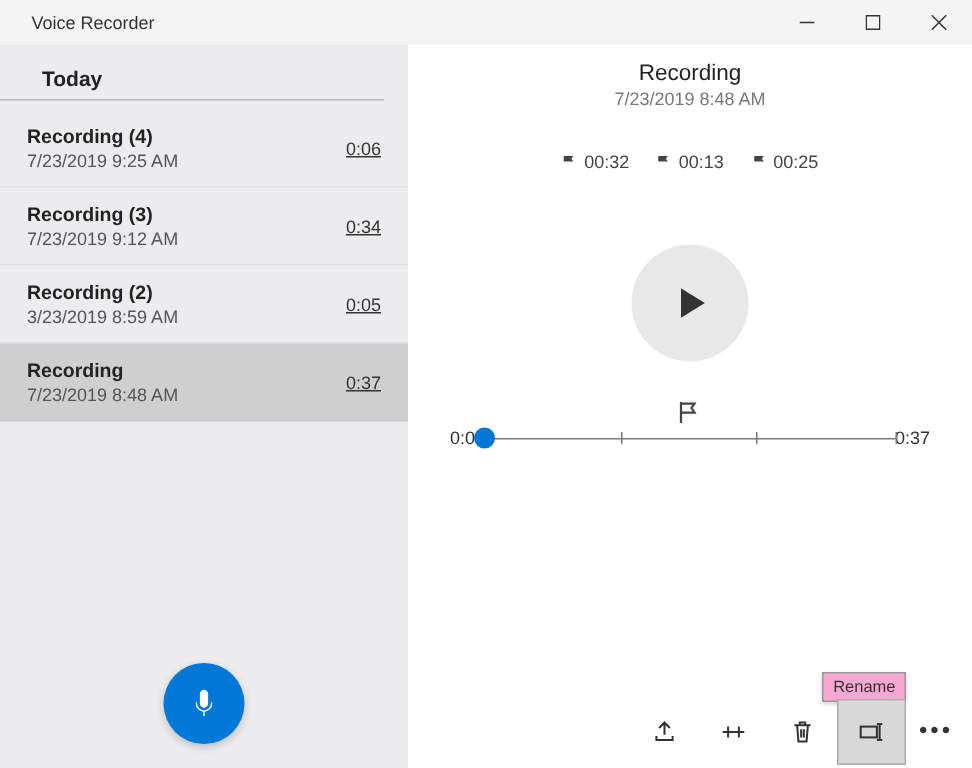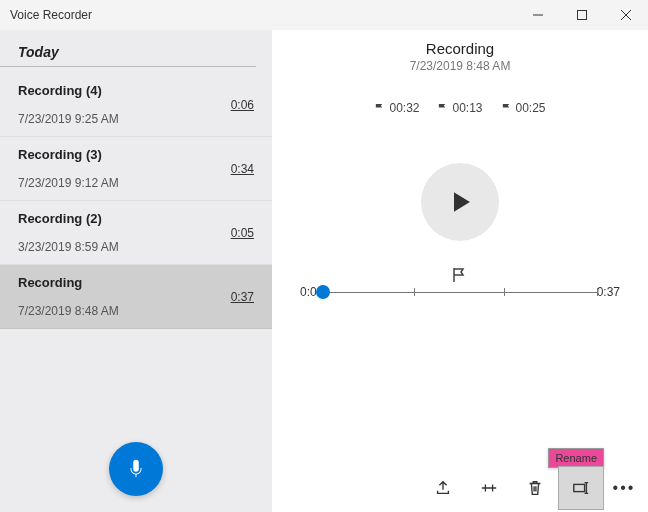--- a/index.html
+++ b/index.html
@@ -1,32 +1,32 @@
 <!DOCTYPE html>
 <html><head>
 <meta charset="utf-8">
 <style>
   * { box-sizing: border-box; margin: 0; padding: 0; font-family: "Segoe UI", sans-serif; }
   html, body { width: 648px; height: 512px; overflow: hidden; }
   body { background: #f0efef; display: flex; flex-direction: column; }
 
-  .titlebar { height: 30px; display: flex; align-items: center; padding-left: 10px; font-size: 12px; color: #333; background: rgba(255,255,255,0.3); }
+  .titlebar { height: 30px; display: flex; align-items: center; padding-left: 21px; font-size: 12px; color: #333; background: rgba(255,255,255,0.3); }
   .titlebar .spacer { flex: 1; }
   .titlebar .ctrl { width: 44px; height: 30px; display: flex; align-items: center; justify-content: center; color: #333; }
   .titlebar .ctrl svg { width: 10px; height: 10px; }
 
   .content { flex: 1; display: flex; min-height: 0; }
 
   .sidebar { width: 272px; background: rgba(230,230,235,0.4); display: flex; flex-direction: column; position: relative; }
-  .group-header { font-size: 14px; font-weight: 600; color: #222; padding: 14px 18px 6px; border-bottom: 1px solid #bbb; margin: 0 16px 6px 0; font-style: italic; }
+  .group-header { font-size: 14px; font-weight: 600; color: #222; padding: 14px 28px 6px; border-bottom: 1px solid #bbb; margin: 0 16px 6px 0; }
   .list { flex: 1; overflow: auto; }
   .item { padding: 10px 18px; border-bottom: 1px solid rgba(0,0,0,0.05); position: relative; }
   .item.selected { background: #cfcfcf; }
   .item .title { font-size: 13px; font-weight: 600; color: #222; }
-  .item .sub { font-size: 12px; color: #555; margin-top: 14px; }
+  .item .sub { font-size: 12px; color: #555; margin-top: 2px; }
   .item .dur { position: absolute; right: 18px; top: 50%; transform: translateY(-50%); font-size: 12px; color: #333; text-decoration: underline; }
 
   .record-btn { position: absolute; bottom: 16px; left: 50%; transform: translateX(-50%); width: 54px; height: 54px; border-radius: 50%; background: #0078d7; display: flex; align-items: center; justify-content: center; box-shadow: 0 2px 6px rgba(0,0,0,0.2); }
   .record-btn svg { width: 22px; height: 22px; fill: #fff; }
 
   .main { flex: 1; background: #fff; display: flex; flex-direction: column; align-items: center; position: relative; }
   .rec-title { font-size: 15px; font-weight: 400; color: #222; margin-top: 10px; }
   .rec-sub { font-size: 12px; color: #777; margin-top: 2px; }
 
   .markers { margin-top: 28px; display: flex; gap: 18px; font-size: 12px; color: #444; }
@@ -44,21 +44,21 @@
   .timeline .track { position: absolute; top: 50%; left: 0; right: 0; height: 1px; background: #777; }
   .timeline .tick { position: absolute; top: 3px; width: 1px; height: 8px; background: #777; }
   .timeline .thumb { position: absolute; top: 50%; transform: translate(-50%,-50%); width: 14px; height: 14px; border-radius: 50%; background: #0078d7; }
 
   .toolbar { position: absolute; bottom: 0; left: 0; right: 0; height: 48px; display: flex; align-items: center; justify-content: flex-end; padding-right: 4px; gap: 0; }
   .tool { width: 46px; height: 44px; display: flex; align-items: center; justify-content: center; position: relative; }
   .tool.selected { background: #d8d8d8; border: 1px solid #aaa; }
   .tool svg { width: 18px; height: 18px; fill: none; stroke: #333; stroke-width: 1.5; }
   .more { font-size: 16px; letter-spacing: 2px; display: flex; align-items: center; justify-content: center; width: 40px; height: 44px; color: #333; }
 
-  .tooltip { position: absolute; bottom: 44px; right: 44px; background: #ec4899; border: 1px solid #999; font-size: 11px; padding: 3px 6px; color: #333; box-shadow: 0 1px 3px rgba(0,0,0,0.2); }
+  .tooltip { position: absolute; bottom: 44px; right: 44px; background: #f9a8d4; border: 1px solid #999; font-size: 11px; padding: 3px 6px; color: #333; box-shadow: 0 1px 3px rgba(0,0,0,0.2); }
 </style>
 </head>
 <body>
 
 <div class="titlebar">
   <span>Voice Recorder</span>
   <span class="spacer"></span>
   <div class="ctrl">
     <svg viewBox="0 0 10 10">
         <line x1="0" y1="5" x2="10" y2="5" stroke="#333" stroke-width="1"></line>

